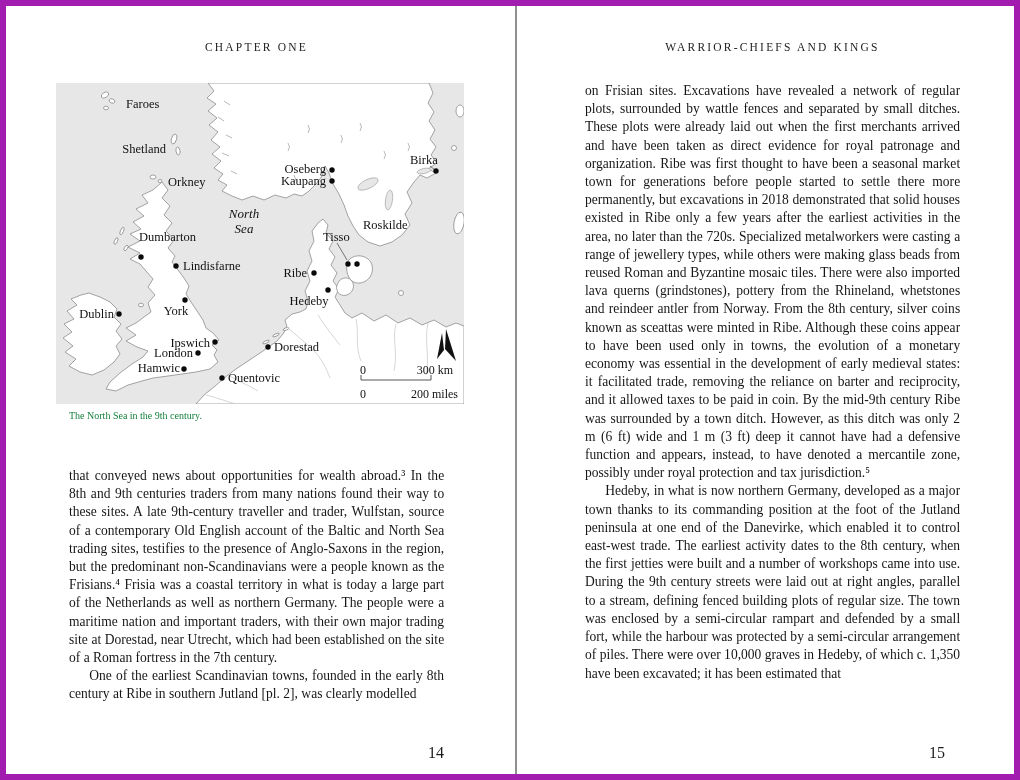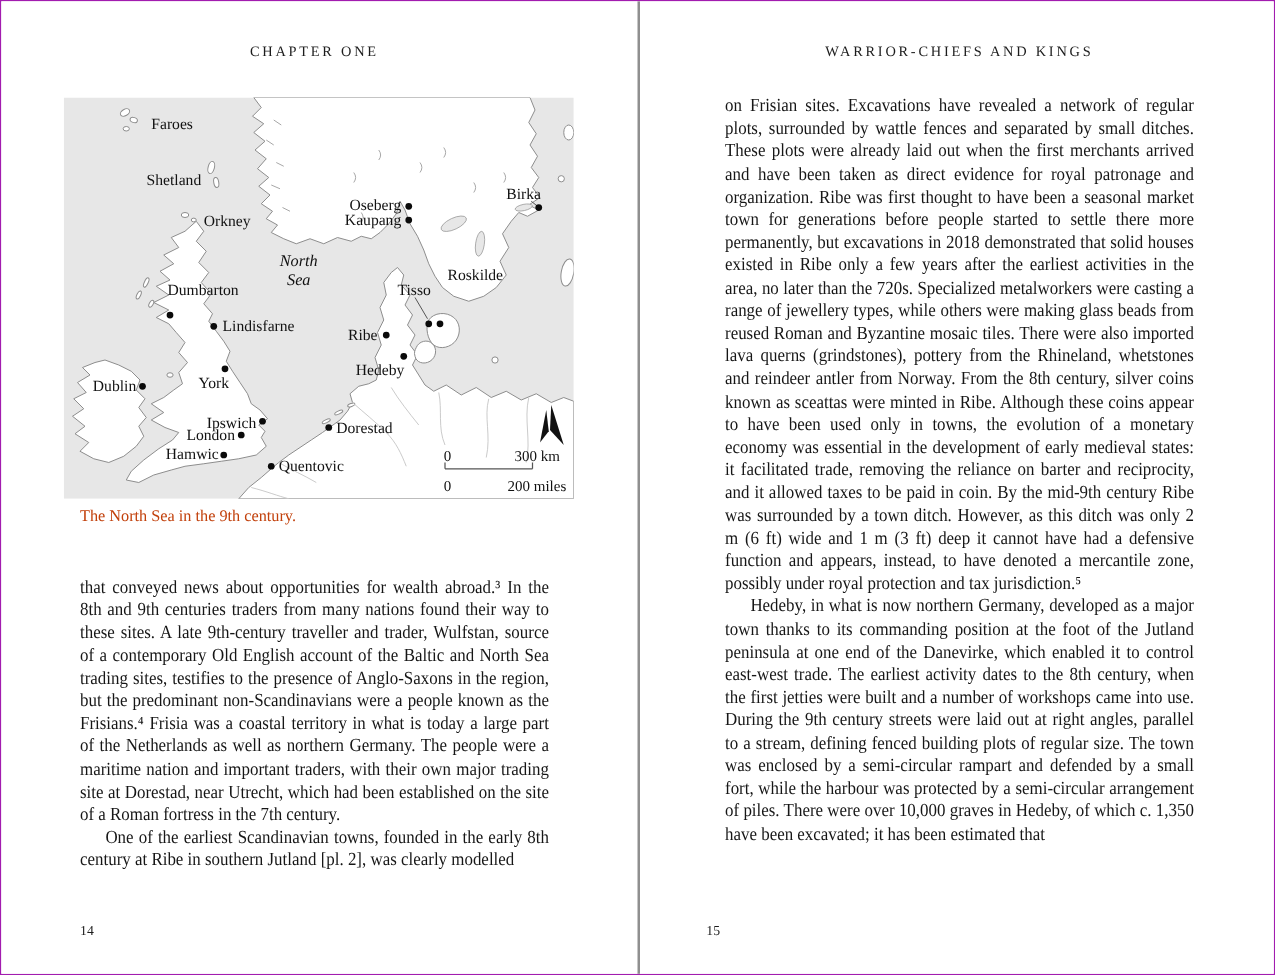--- a/index.html
+++ b/index.html
@@ -1,20 +1,20 @@
 <!DOCTYPE html>
 <html style="--sea-color: #e7e7e7; --land-color: #ffffff; --coast-color: #8d8d8d;"><head>
 <meta charset="utf-8">
 <style>
   html,body{margin:0;padding:0;background:#ffffff;}
   .canvas{
     position:relative;
     width:1020px;height:780px;
     background:#ffffff;
-    border:1px solid #a21caf;
+    border:6px solid #a21caf;
     box-sizing:border-box;
     font-family:"Liberation Serif", serif;
     color:#161616;
     overflow:hidden;
   }
   .page{position:absolute;top:0;height:780px;background:#ffffff;}
   .page-left{left:0;width:509px;}
   .page-right{left:511px;width:568px;}
   .gutter{
     position:absolute;left:509px;top:0;width:2px;height:780px;
@@ -40,36 +40,36 @@
   .map-svg text{font-family:"Liberation Serif", serif;font-size:12.5px;fill:#111;}
   .map-svg .sea-label{font-style:italic;font-size:13px;}
   .map-svg .scale-text{font-size:12px;}
   .site-dot{fill:#0a0a0a;}
   .pointer-line{stroke:#555;stroke-width:0.8;}
   .scale-bar{stroke:#555;stroke-width:1;fill:none;}
   .north-arrow{fill:#111;}
 
   .map-caption{
     position:absolute;left:63px;top:404px;width:380px;
-    font-size:13px;color:#c2410c;
+    font-size:10px;color:#15803d;
   }
   .body-text{
     position:absolute;width:410px;
     transform:scaleX(0.915);transform-origin:left top;
     text-align:justify;
     font-size:14.8px;line-height:18.2px;color:#161616;
     overflow:hidden;
   }
   #left-body{left:63px;top:460px;height:276px;}
   #right-body{left:68px;top:75px;height:658px;}
   .para{margin:0;padding:0;}
   .para.indent{text-indent:1.5em;}
   .folio{
     position:absolute;top:738px;width:375px;
-    text-align:left;font-size:11px;color:#1c1c1c;
+    text-align:right;font-size:16px;color:#1c1c1c;
   }
   .page-left .folio{left:63px;}
   .page-right .folio{left:53px;}
 </style>
 </head>
 <body>
 
 <div class="canvas">
 
   <div class="page page-left">

